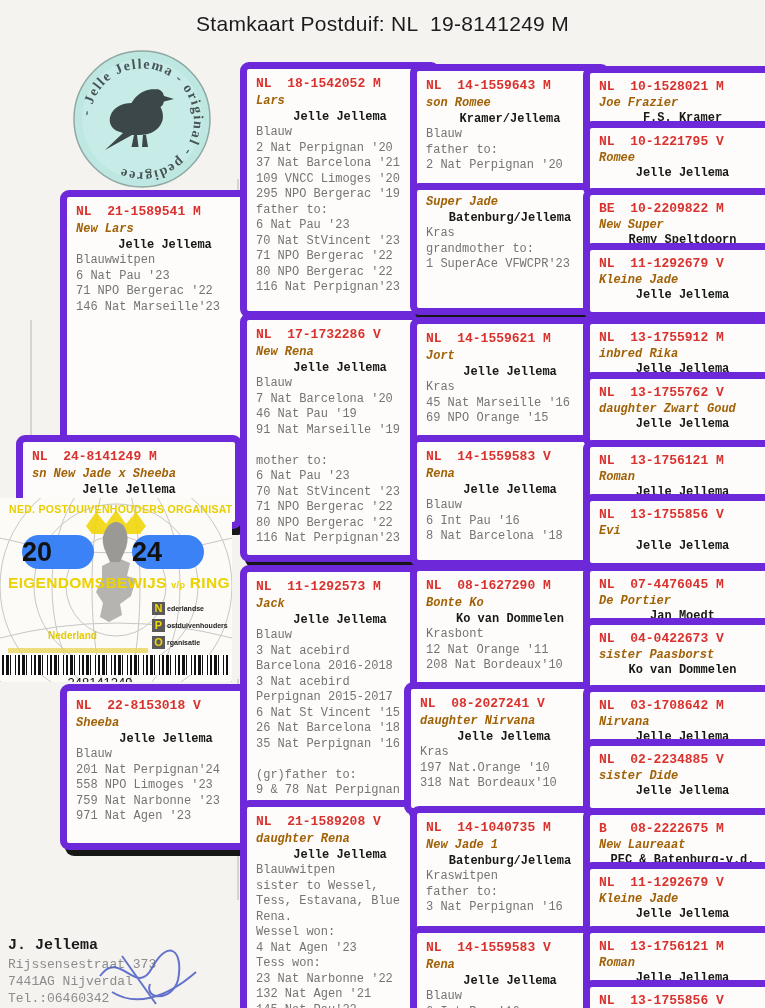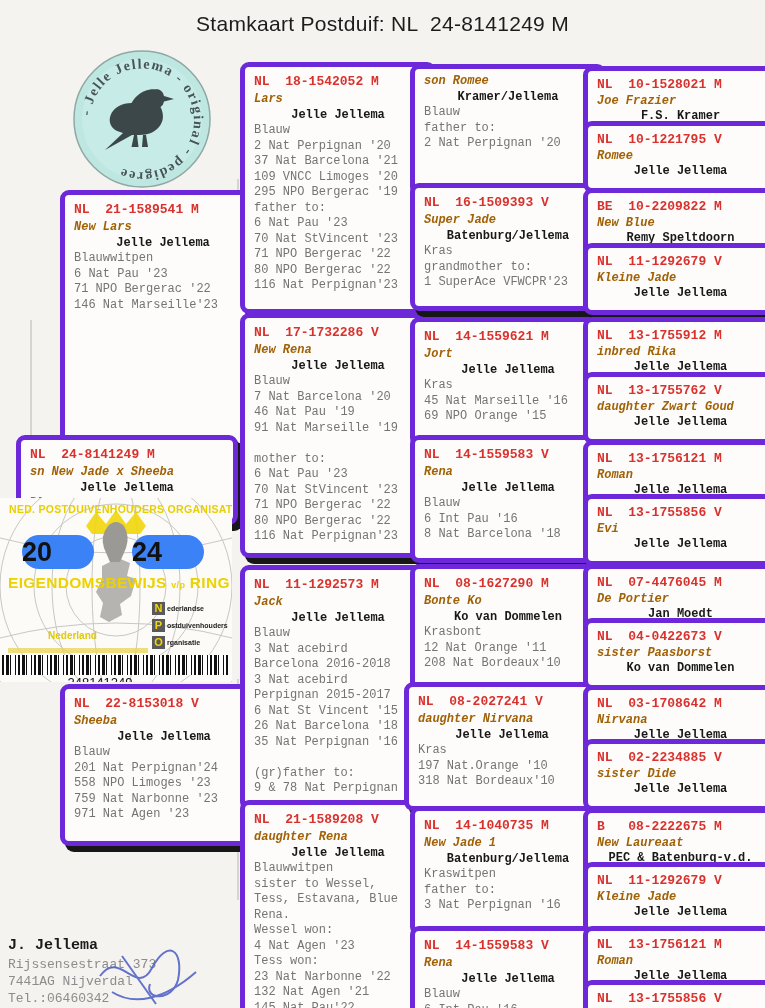--- a/index.html
+++ b/index.html
@@ -1,21 +1,21 @@
 <!DOCTYPE html>
 <html><head>
 <meta charset="utf-8">
 <style>
   html,body{margin:0;padding:0;background:#e8e6e2;}
   #page{position:relative;width:765px;height:1008px;background:#f5f3ef;overflow:hidden;
         font-family:"Liberation Sans",sans-serif;}
   #title{position:absolute;left:0;top:12px;width:765px;text-align:center;
          font-size:21px;color:#1c1c1c;letter-spacing:.3px;white-space:pre;}
   
-  .card{position:absolute;background:#fdfcfa;border:5px solid #6d28d9;border-radius:9px;
+  .card{position:absolute;background:#fdfcfa;border:7px solid #6d28d9;border-radius:9px;
         box-shadow:5px 6px 0 #171717;padding:5px 9px 3px;overflow:hidden;
         font-family:"Liberation Mono",monospace;}
   .ring{color:#d9322e;font-weight:bold;font-size:13px;line-height:20px;white-space:pre;}
   .name{font-style:italic;font-weight:bold;font-size:12px;line-height:15.5px;color:#a16207;white-space:pre;}
   .breeder{font-weight:bold;font-size:12px;line-height:15.5px;color:#181818;white-space:pre;text-align:center;}
   .lines{color:#747474;font-size:12px;line-height:15.5px;white-space:pre;}
   .small .ring{font-size:13px;line-height:18px;}
   .small .name,.small .breeder{line-height:15px;}
   
   #stamp{position:absolute;left:70px;top:47px;}
@@ -52,21 +52,21 @@
   #footer{position:absolute;left:8px;top:936px;font-family:"Liberation Mono",monospace;}
   #footer .fname{font-weight:bold;font-size:15px;color:#1a1a1a;line-height:20px;}
   #footer .faddr{color:#8c8c8c;font-size:13px;line-height:17px;white-space:pre;}
   #signature{position:absolute;left:92px;top:942px;pointer-events:none;}
 </style>
 </head>
 <body>
 
 <div id="page">
 
-  <div id="title">Stamkaart Postduif: NL  24-8141249 M</div>
+  <div id="title">Stamkaart Postduif: NL  19-8141249 M</div>
 
   <svg id="connectors" width="765" height="1008">
     <g stroke="#b8b6b0" stroke-width="1" fill="none">
       <path d="M31 320v130"></path>
       <path d="M238 179v248M232 303h6"></path>
       <path d="M238 679v221M232 790h6"></path>
       <path d="M408 122v117M402 180h6"></path>
       <path d="M408 374v117M402 432h6"></path>
       <path d="M408 621v117M402 680h6"></path>
       <path d="M408 863v118M402 922h6"></path>
@@ -183,28 +183,28 @@
 Rena.
 Wessel won:
 4 Nat Agen '23
 Tess won:
 23 Nat Narbonne '22
 132 Nat Agen '21
 145 Nat Pau'22</div>
   </div>
 
   <div class="card" style="left:410px;top:64px;width:168px;height:114px">
+    <div class="ring">NL  14-1559643 M</div>
     <div class="name">son Romee</div>
     <div class="breeder">Kramer/Jellema</div>
     <div class="lines">Blauw
 father to:
 2 Nat Perpignan '20</div>
   </div>
   <div class="card" style="left:410px;top:183px;width:168px;height:110px">
-    <div class="ring">NL  16-1509393 V</div>
     <div class="name">Super Jade</div>
     <div class="breeder">Batenburg/Jellema</div>
     <div class="lines">Kras
 grandmother to:
 1 SuperAce VFWCPR'23</div>
   </div>
   <div class="card" style="left:410px;top:317px;width:168px;height:112px">
     <div class="ring">NL  14-1559621 M</div>
     <div class="name">Jort</div>
     <div class="breeder">Jelle Jellema</div>
@@ -257,21 +257,21 @@
     <div class="name">Joe Frazier</div>
     <div class="breeder">F.S. Kramer</div>
   </div>
   <div class="card small" style="left:583px;top:121px;width:167px;height:54px">
     <div class="ring">NL  10-1221795 V</div>
     <div class="name">Romee</div>
     <div class="breeder">Jelle Jellema</div>
   </div>
   <div class="card small" style="left:583px;top:188px;width:167px;height:54px">
     <div class="ring">BE  10-2209822 M</div>
-    <div class="name">New Blue</div>
+    <div class="name">New Super</div>
     <div class="breeder">Remy Speltdoorn</div>
   </div>
   <div class="card small" style="left:583px;top:243px;width:167px;height:54px">
     <div class="ring">NL  11-1292679 V</div>
     <div class="name">Kleine Jade</div>
     <div class="breeder">Jelle Jellema</div>
   </div>
   <div class="card small" style="left:583px;top:317px;width:167px;height:54px">
     <div class="ring">NL  13-1755912 M</div>
     <div class="name">inbred Rika</div>

